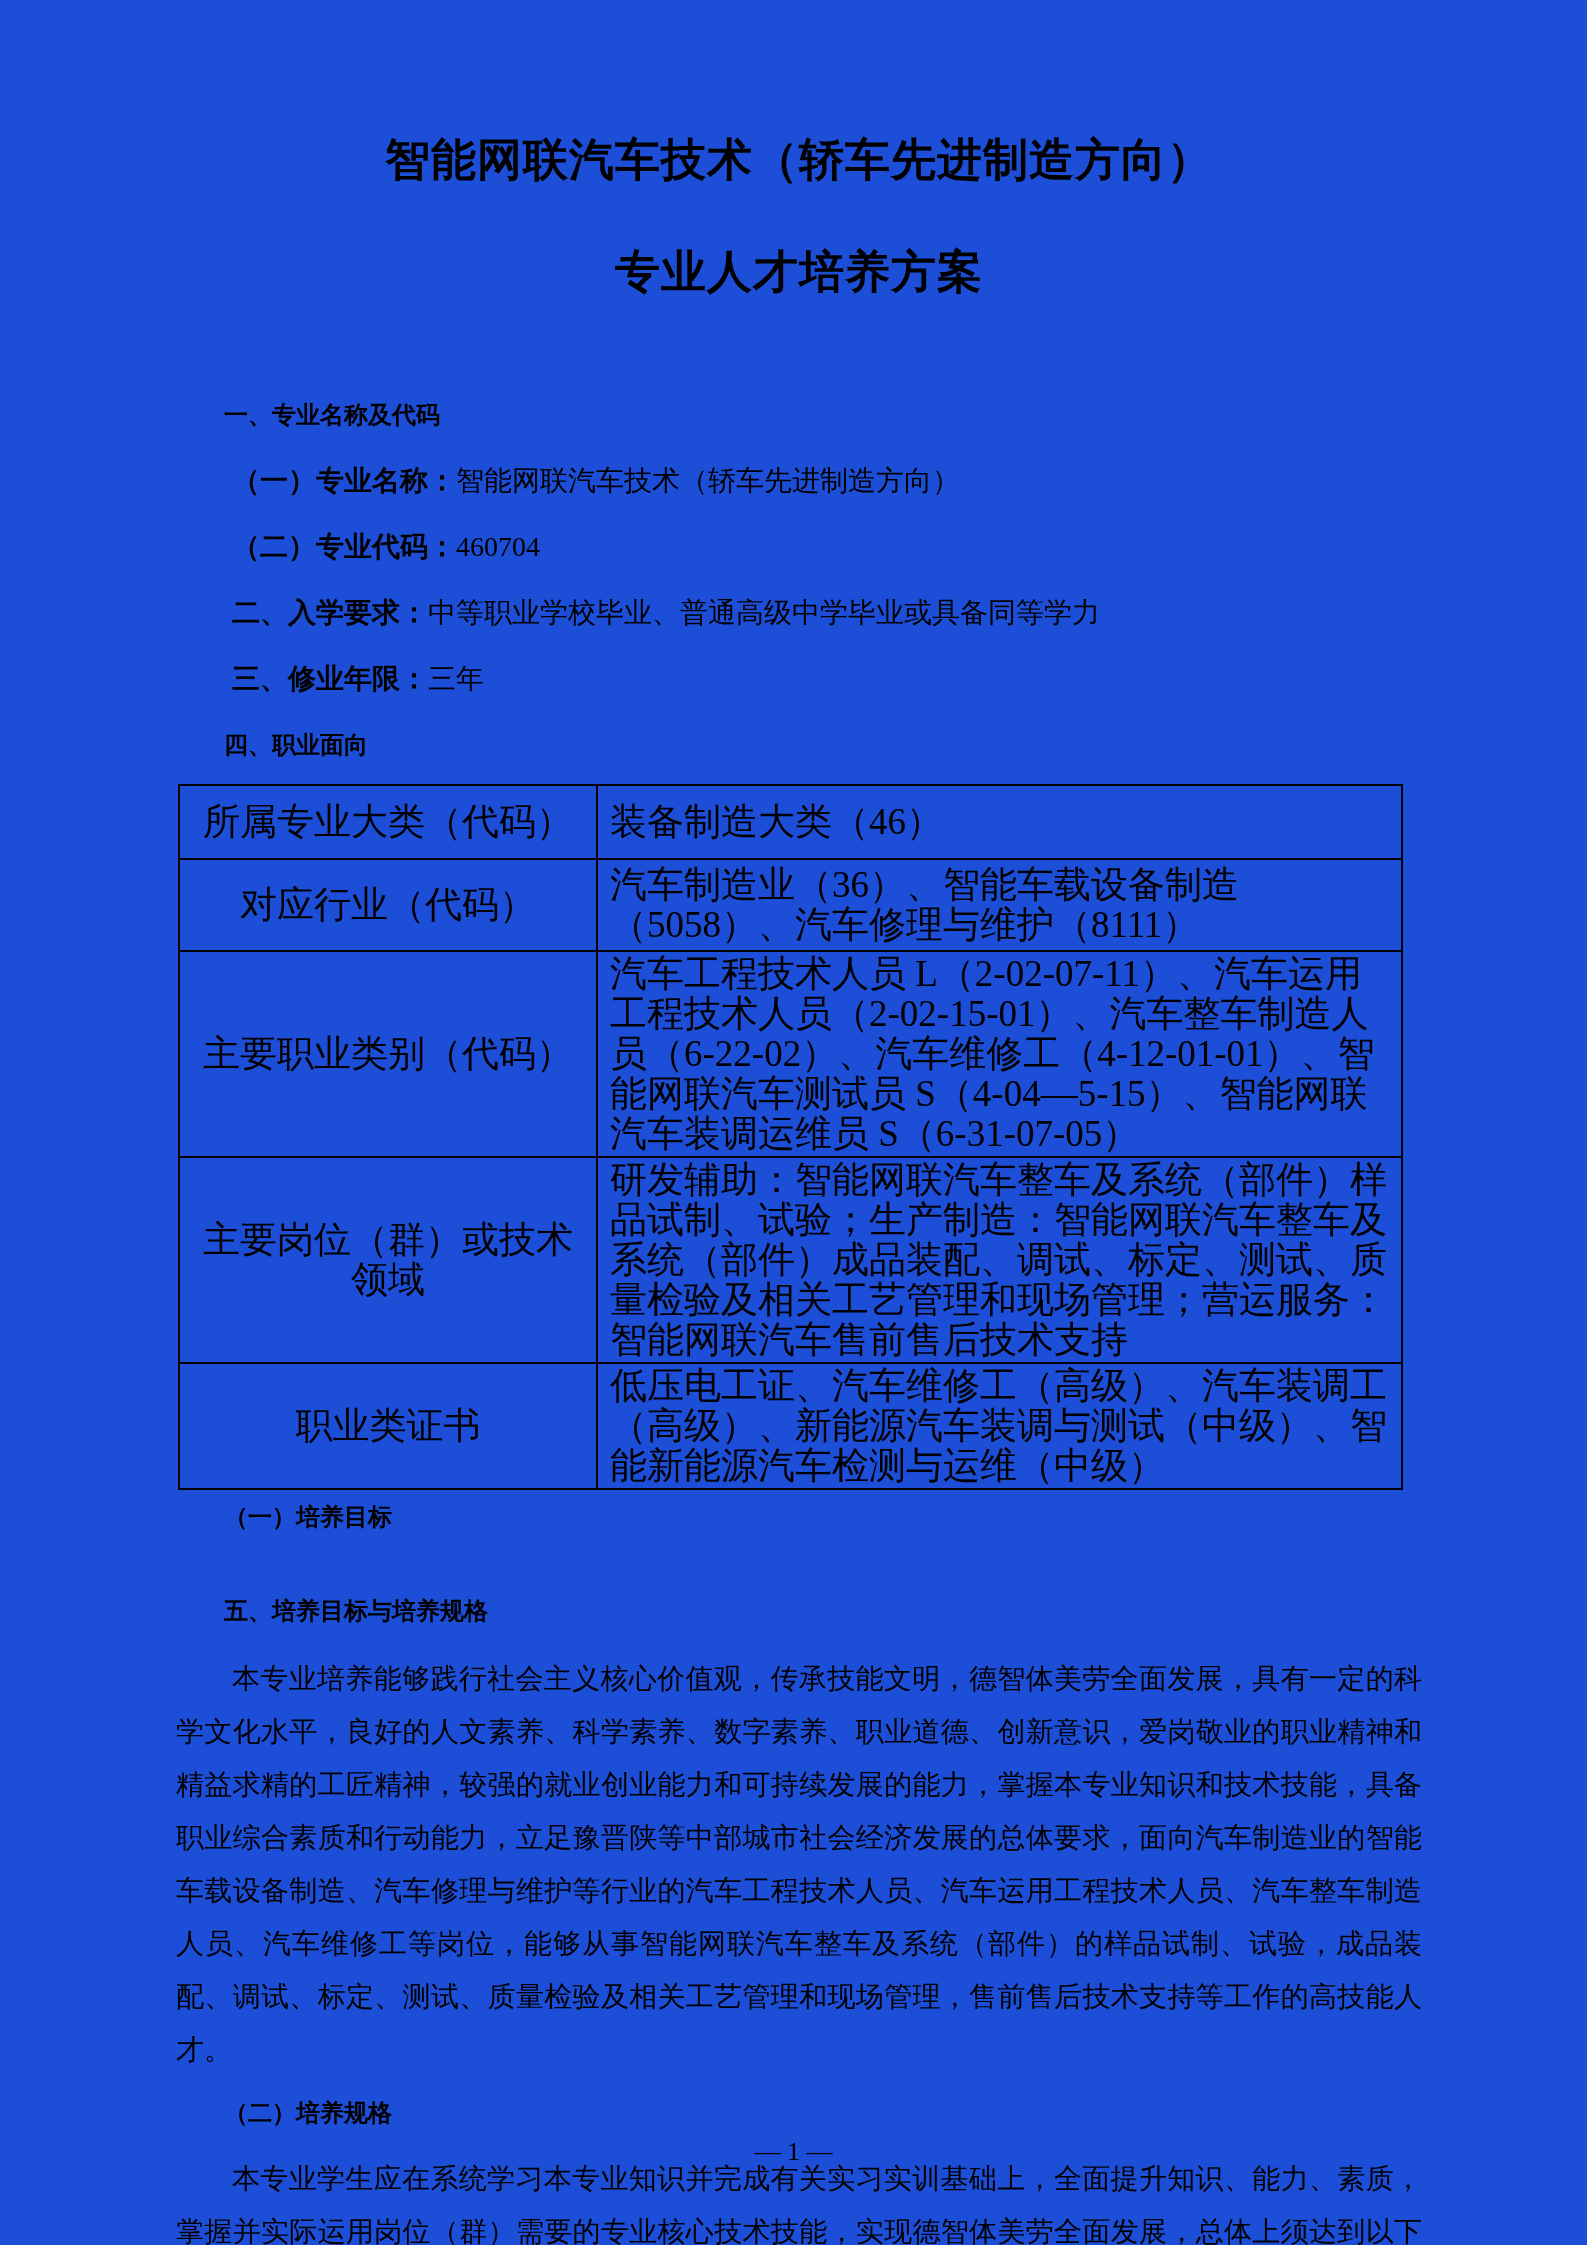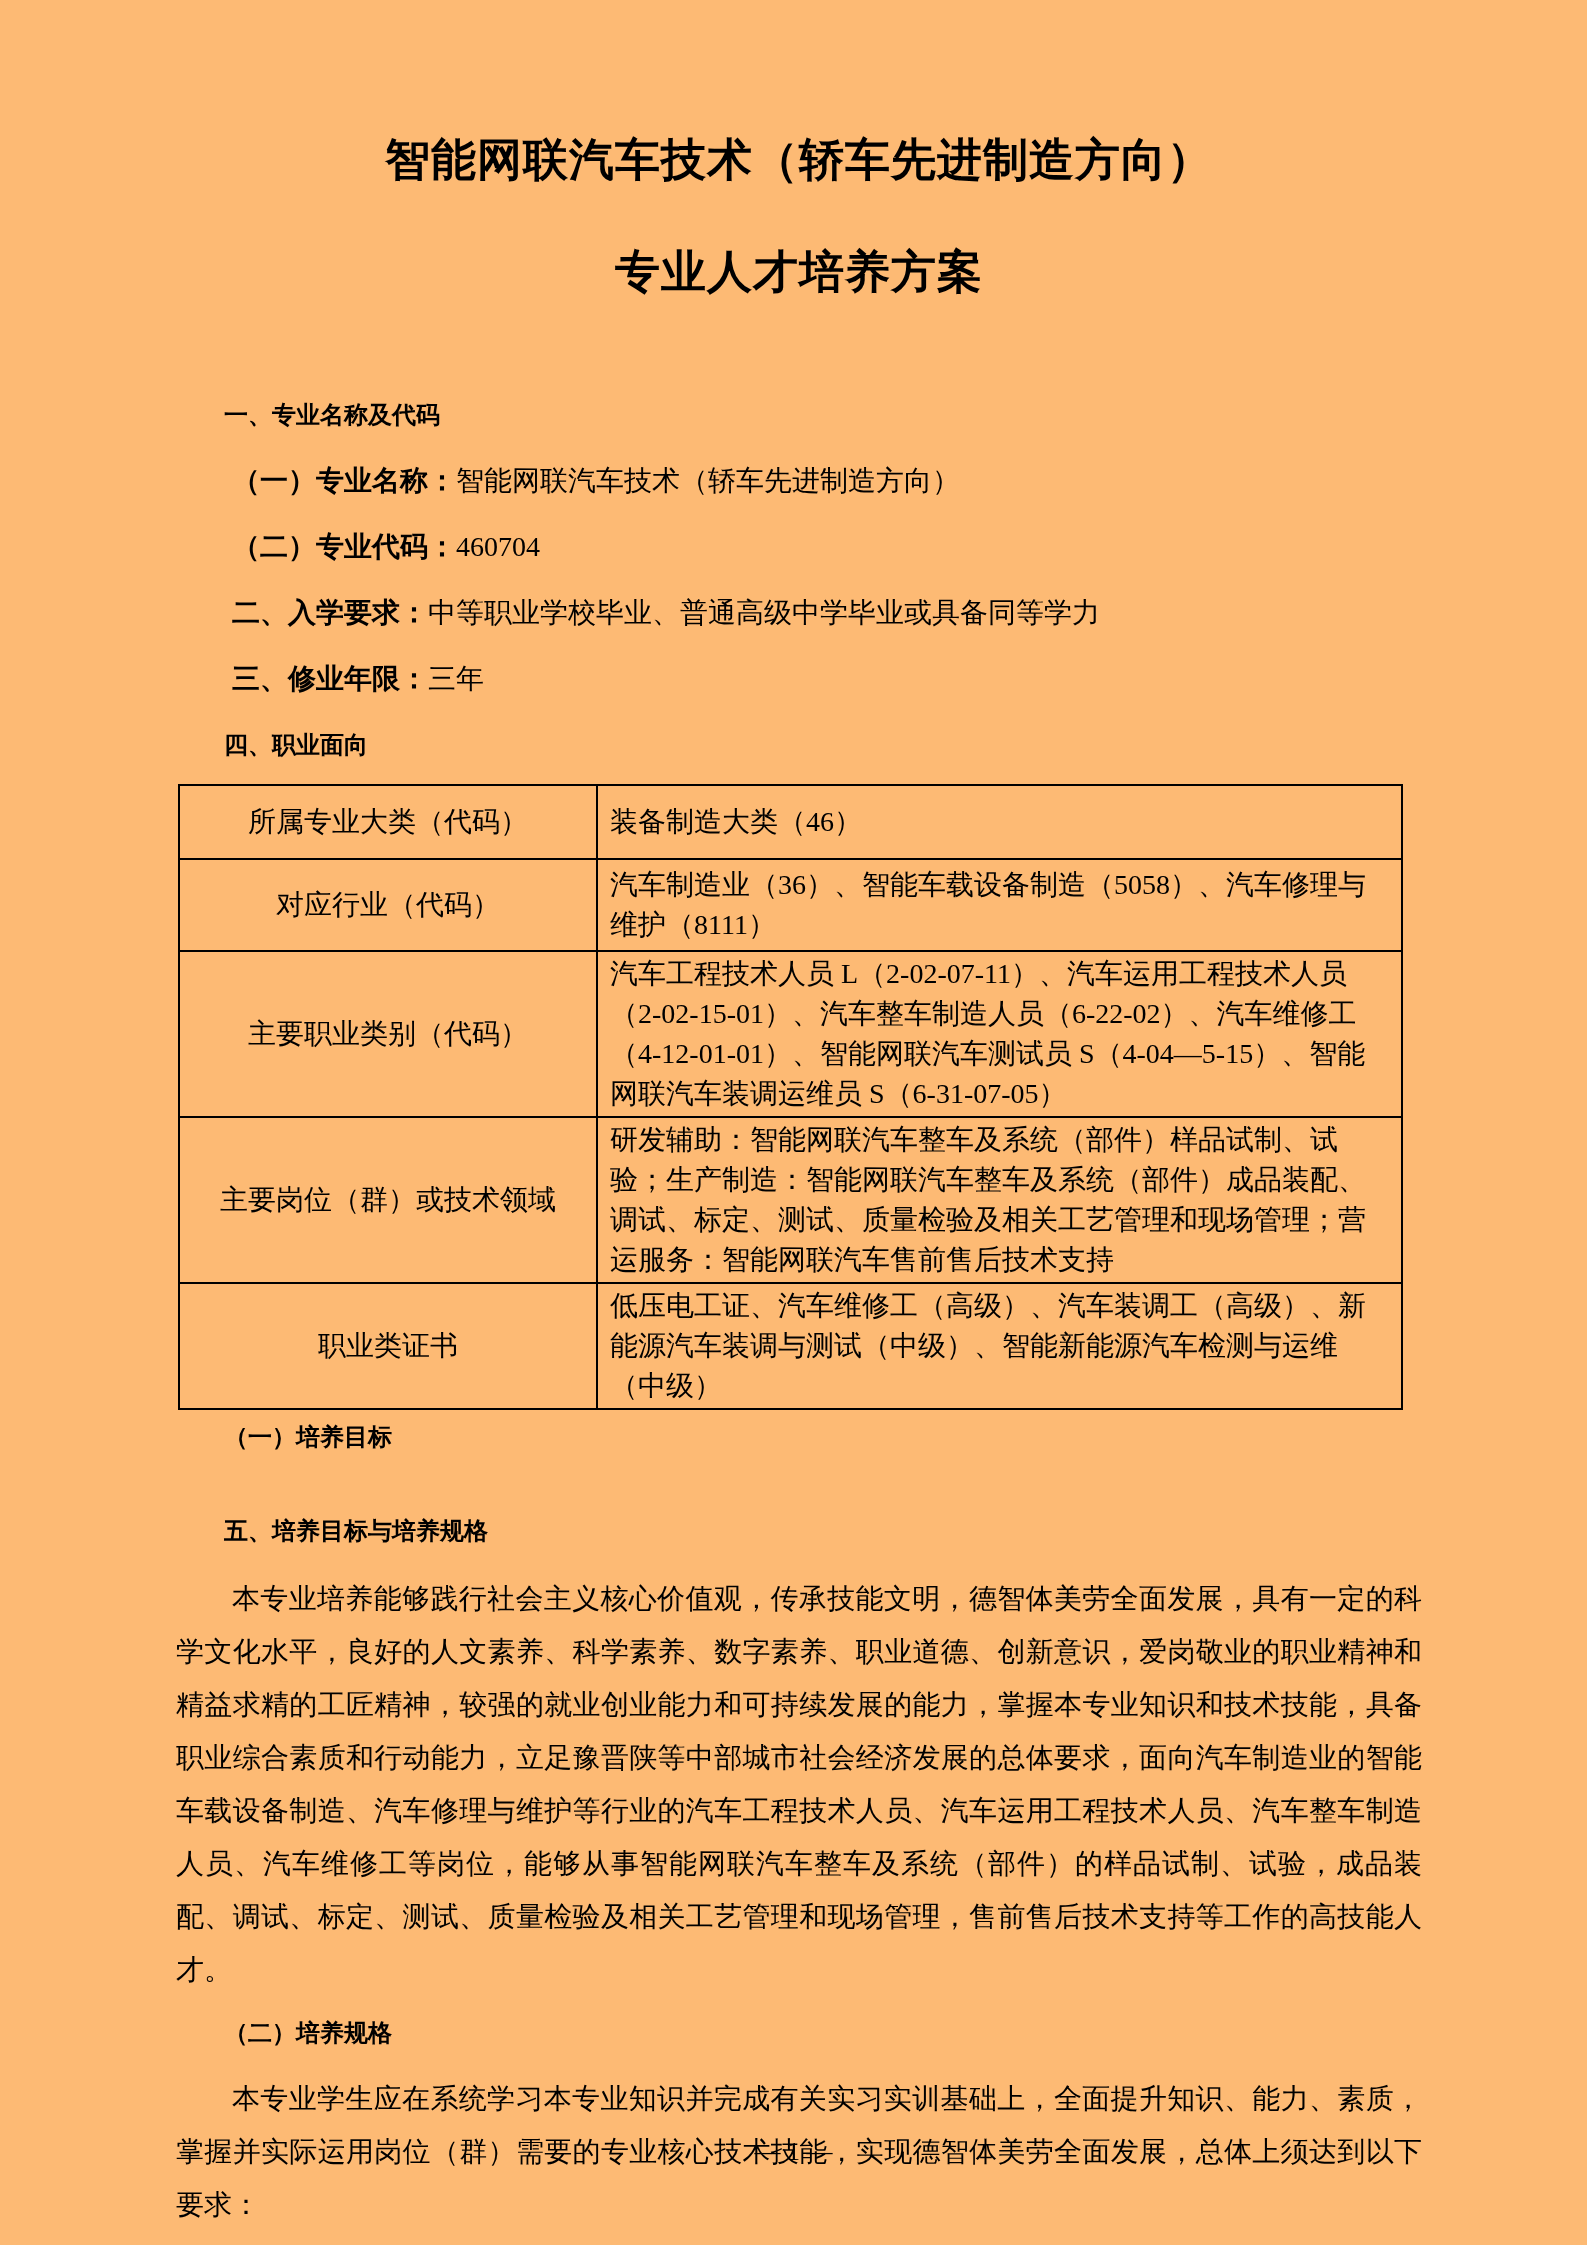--- a/index.html
+++ b/index.html
@@ -5,21 +5,21 @@
   * { margin: 0; padding: 0; box-sizing: border-box; }
   html, body { background: #ffffff; }
   body {
     width: 1587px; height: 2245px;
     font-family: "Liberation Serif", "DejaVu Serif", serif;
     color: #000;
   }
   .page {
     position: relative;
     width: 1587px; height: 2245px;
-    background: #fdba74;
+    background: #1d4ed8;
     padding: 130px 165px 0 176px;
   }
   .title {
     font-family: "Liberation Serif", "DejaVu Serif", serif;
     font-size: 45px; font-weight: 700;
     text-align: center; line-height: 60px;
     margin-bottom: 52px;
     letter-spacing: 1px;
   }
   .subtitle { margin-bottom: 86px; }
@@ -38,21 +38,21 @@
     font-weight: 700;
   }
   table.career {
     border-collapse: collapse;
     width: 1225px;
     margin: 6px 0 0 2px;
     table-layout: fixed;
   }
   table.career td {
     border: 2px solid #000;
-    font-size: 28px;
+    font-size: 37px;
     line-height: 40px;
     vertical-align: middle;
     padding: 2px 12px;
   }
   td.lab { width: 418px; text-align: center; }
   td.val { text-align: left; }
   tr.r1 td { height: 74px; }
   tr.r2 td { height: 92px; }
   tr.r4 td { height: 158px; }
   .h-after-table { margin-top: 40px; margin-bottom: 14px; }

